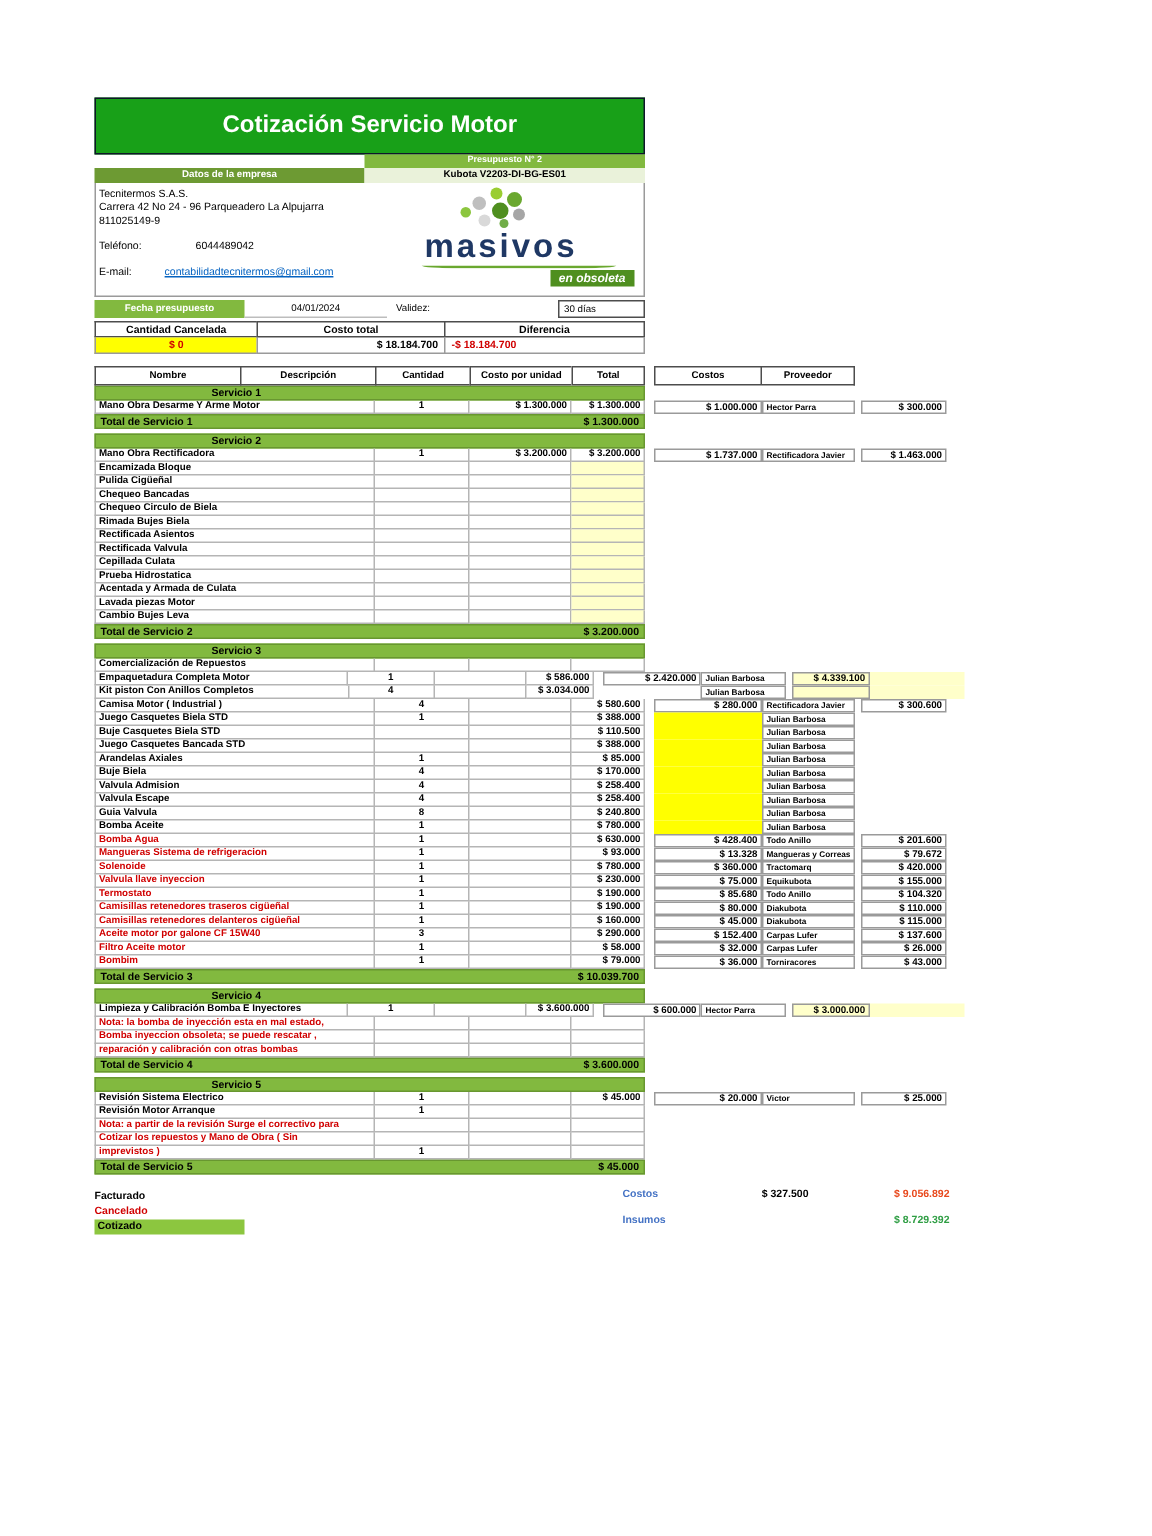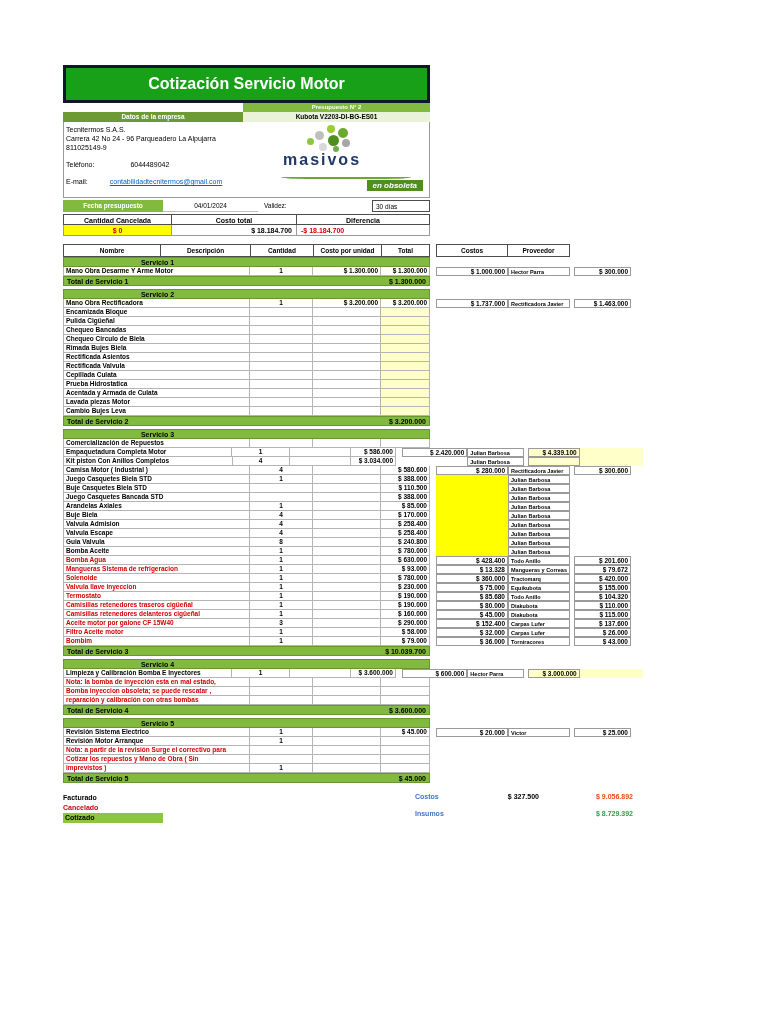--- a/index.html
+++ b/index.html
@@ -4,21 +4,21 @@
 <style>
   html,body{margin:0;padding:0;}
   body{
     width:768px;height:1024px;background:#ffffff;position:relative;
     font-family:"Liberation Sans", sans-serif;color:#000;
   }
   .doc{position:absolute;left:63px;top:65px;width:580px;}
   *{box-sizing:border-box;}
 
   
-  .title-bar{width:367px;height:38px;background:#18a018;border:3px solid #0f172a;
+  .title-bar{width:367px;height:38px;background:#18a018;border:1px solid #0f172a;
     color:#fff;font-weight:bold;font-size:16px;display:flex;align-items:center;justify-content:center;}
 
   
   .band{width:367px;}
   .band-r1{display:flex;height:9px;}
   .band-r1 .sp{width:180px;}
   .presupuesto{flex:1;background:#82b93f;color:#fff;font-size:6px;line-height:9px;text-align:center;font-weight:bold;}
   .band-r2{display:flex;height:10px;}
   .datos{width:180px;background:#6d9a33;color:#fff;font-size:6.5px;line-height:10px;text-align:center;font-weight:bold;}
   .model{flex:1;background:#eaf2da;color:#000;font-size:6.5px;line-height:10px;text-align:center;font-weight:bold;}
@@ -33,21 +33,21 @@
   .dots{position:absolute;left:34px;top:0;width:70px;height:28px;}
   .dots i{position:absolute;border-radius:50%;display:block;}
   .d1{left:22px;top:0;width:8px;height:8px;background:#9acd32;}
   .d2{left:33px;top:3px;width:10px;height:10px;background:#6aa82f;}
   .d3{left:10px;top:6px;width:9px;height:9px;background:#bfbfbf;}
   .d4{left:23px;top:10px;width:11px;height:11px;background:#4f8f1f;}
   .d5{left:37px;top:14px;width:8px;height:8px;background:#a6a6a6;}
   .d6{left:2px;top:13px;width:7px;height:7px;background:#8cc63f;}
   .d7{left:14px;top:18px;width:8px;height:8px;background:#d9d9d9;}
   .d8{left:28px;top:21px;width:6px;height:6px;background:#70ad47;}
-  .brand{position:absolute;left:12px;top:26px;font-size:16px;font-weight:bold;color:#1f3864;letter-spacing:2px;}
+  .brand{position:absolute;left:12px;top:26px;font-size:22px;font-weight:bold;color:#1f3864;letter-spacing:2px;}
   .swoosh{position:absolute;left:10px;top:50px;width:130px;height:4px;border-bottom:2.5px solid #6aa82f;border-radius:50%/5px;}
   .tagline{position:absolute;right:4px;top:55px;background:#4f8f1f;color:#fff;font-size:8px;font-style:italic;font-weight:bold;padding:1px 6px;}
 
   
   .fecha-row{width:367px;display:flex;height:12px;font-size:6.5px;line-height:12px;margin-top:2px;}
   .fecha-lbl{width:100px;background:#82b93f;color:#fff;text-align:center;font-weight:bold;}
   .fecha-val{width:95px;text-align:center;border-bottom:1px solid #bdbdbd;}
   .validez-lbl{width:60px;padding-left:6px;}
   .validez-val{margin-left:auto;width:58px;border:1px solid #4d4d4d;text-align:left;padding-left:3px;}
 

